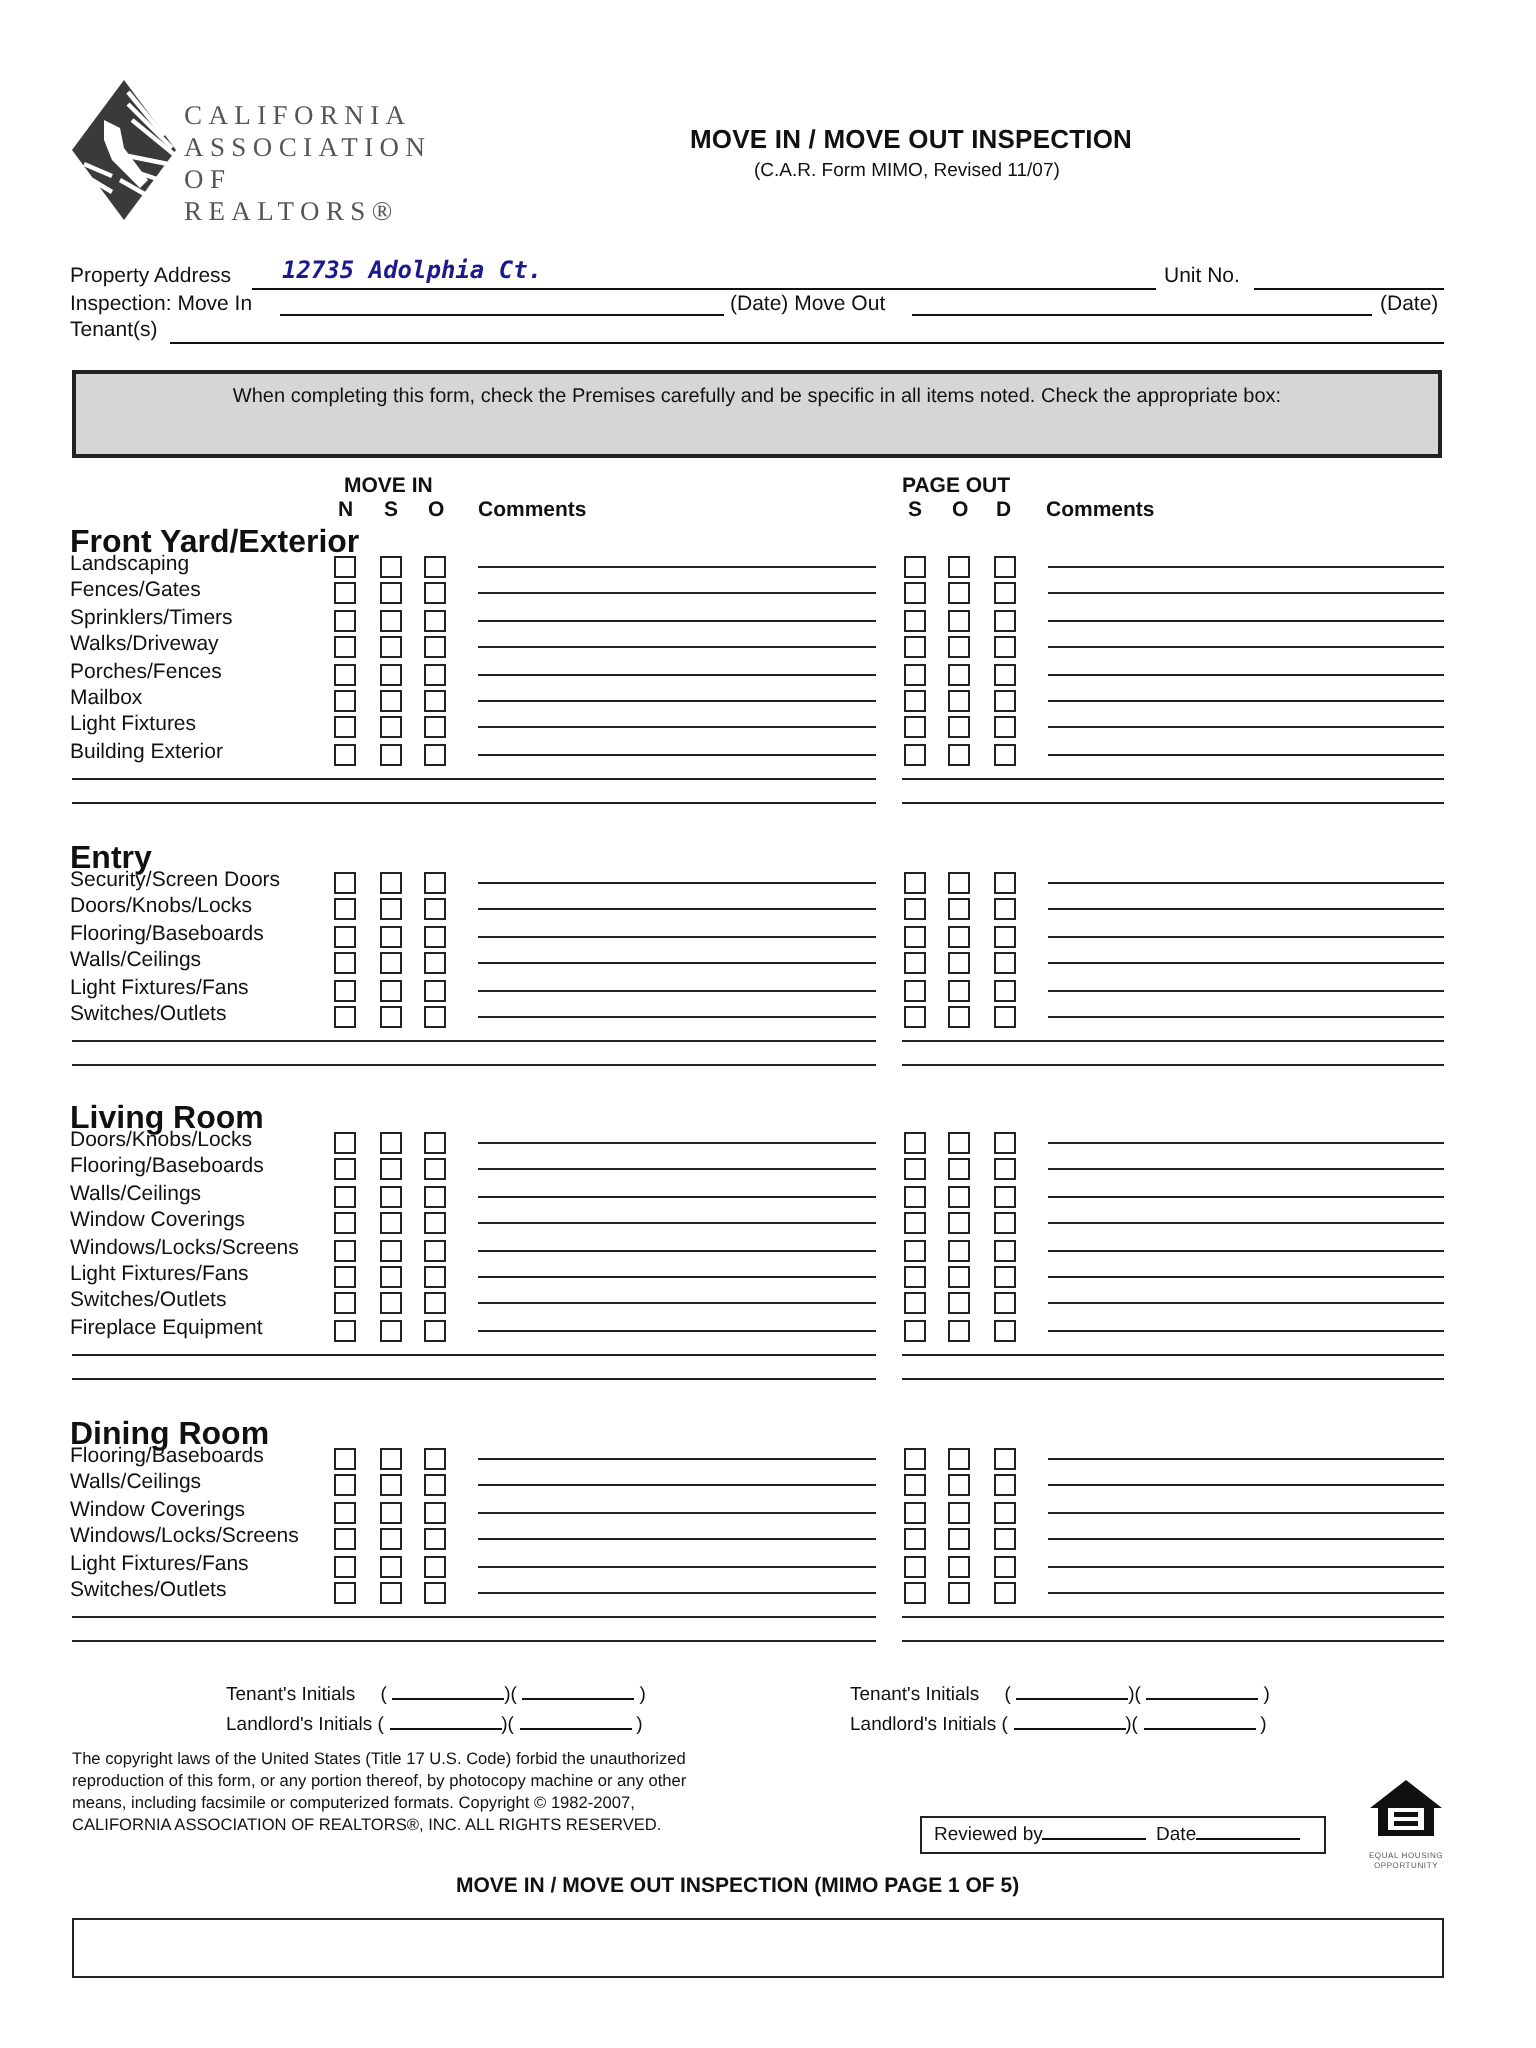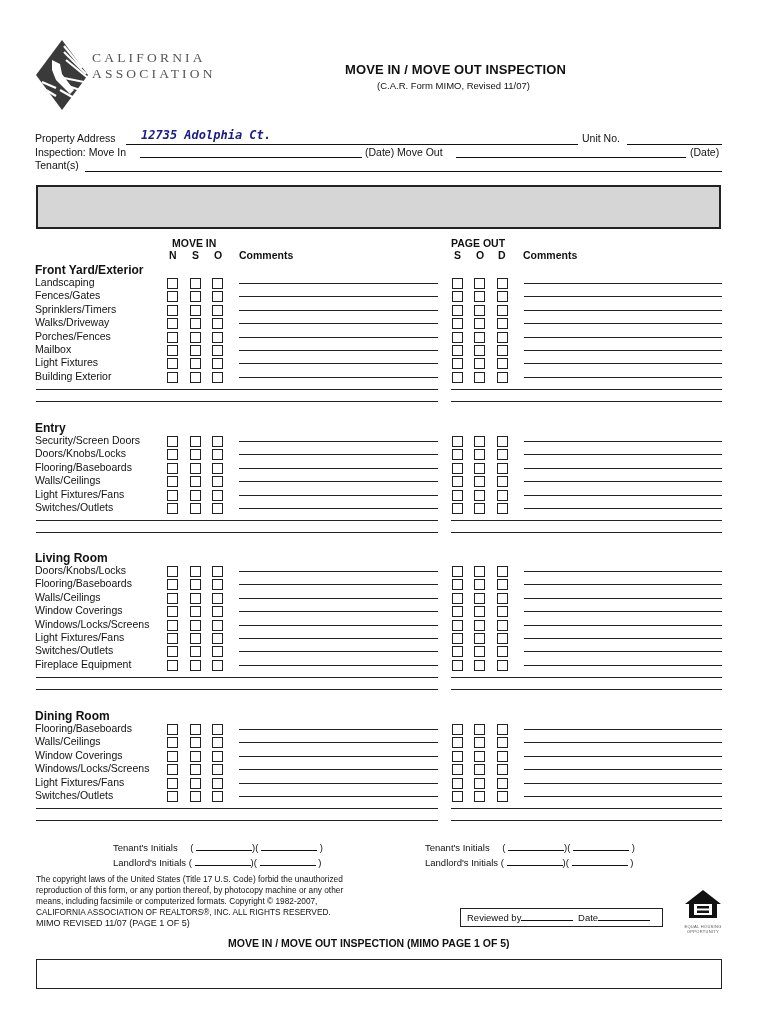--- a/index.html
+++ b/index.html
@@ -13,21 +13,21 @@
   .lbl { font-size: 10.5px; white-space: nowrap; }
   .uline { position: absolute; border-bottom: 1px solid #111; height: 0; }
   .filled { font-family: "DejaVu Sans Mono", monospace; font-weight: bold; font-style: italic;
             color: #1a1a8c; font-size: 12px; }
   .notice { left: 36px; top: 185px; width: 685px; height: 44px; background: #d6d6d6;
             border: 2px solid #222; box-sizing: border-box; text-align: center; }
   .notice .line1 { font-size: 10px; margin-top: 6px; }
   .notice .codes { font-size: 10.5px; font-weight: bold; margin-top: 4px; word-spacing: 1px; }
   .notice .codes span { margin: 0 9px; }
   .colhead { font-weight: bold; font-size: 10.5px; }
-  .section-title { font-weight: bold; font-size: 12px; }
+  .section-title { font-weight: bold; font-size: 16px; }
   .item { font-size: 10.5px; line-height: 13.4px; white-space: nowrap; }
   .cb { position: absolute; width: 11px; height: 11px; border: 1.5px solid #222; box-sizing: border-box; background: #fff; }
   .cline { position: absolute; height: 0; border-bottom: 1px solid #222; }
   .sline { position: absolute; height: 0; border-bottom: 1.5px solid #222; }
   .initials { font-size: 9.5px; white-space: nowrap; }
   .copyright { font-size: 8.3px; line-height: 11px; }
   .review-box { left: 460px; top: 908px; width: 203px; height: 19px; border: 1.5px solid #222; box-sizing: border-box;
                 font-size: 9.5px; padding: 3px 0 0 6px; white-space: nowrap; }
   .footer-title { font-weight: bold; font-size: 10.5px; }
   .bottom-box { left: 36px; top: 959px; width: 686px; height: 30px; border: 1.5px solid #222; box-sizing: border-box; }
@@ -46,20 +46,21 @@
       <line x1="28" y1="46" x2="46" y2="52"></line>
       <line x1="26" y1="52" x2="40" y2="60"></line>
       <line x1="8" y1="44" x2="22" y2="50"></line>
       <line x1="12" y1="52" x2="22" y2="58"></line>
     </g>
     <path d="M18,22 L26,26 L28,36 L34,44 L40,52 L36,56 L30,50 L22,42 L18,32 Z" fill="#fff"></path>
   </svg>
   <div class="abs logo-text" style="left:58px; top:12px;">
     <div>CALIFORNIA</div>
     <div>ASSOCIATION</div>
+    <div>OF REALTORS®</div>
   </div>
 </div>
 
 <div class="abs title" style="left:345px; top:62px;">MOVE IN / MOVE OUT INSPECTION</div>
 <div class="abs subtitle" style="left:377px; top:80px;">(C.A.R. Form MIMO, Revised 11/07)</div>
 
 <div class="abs lbl" style="left:35px; top:132px;">Property Address</div>
 <div class="uline" style="left:126px; top:144px; width:452px;"></div>
 <div class="abs filled" style="left:141px; top:128px;">12735 Adolphia Ct.</div>
 <div class="abs lbl" style="left:582px; top:132px;">Unit No.</div>
@@ -68,20 +69,21 @@
 <div class="abs lbl" style="left:35px; top:146px;">Inspection: Move In</div>
 <div class="uline" style="left:140px; top:157px; width:222px;"></div>
 <div class="abs lbl" style="left:365px; top:146px;">(Date) Move Out</div>
 <div class="uline" style="left:456px; top:157px; width:230px;"></div>
 <div class="abs lbl" style="left:690px; top:146px;">(Date)</div>
 
 <div class="abs lbl" style="left:35px; top:159px;">Tenant(s)</div>
 <div class="uline" style="left:85px; top:171px; width:637px;"></div>
 
 <div class="abs notice">
+  <div class="line1">When completing this form, check the Premises carefully and be specific in all items noted. Check the appropriate box:</div>
 </div>
 
 <div class="abs colhead" style="left:172px; top:237px;">MOVE IN</div>
 <div class="abs colhead" style="left:169px; top:249px;">N</div>
 <div class="abs colhead" style="left:192px; top:249px;">S</div>
 <div class="abs colhead" style="left:214px; top:249px;">O</div>
 <div class="abs colhead" style="left:239px; top:249px;">Comments</div>
 
 <div class="abs colhead" style="left:451px; top:237px;">PAGE OUT</div>
 <div class="abs colhead" style="left:454px; top:249px;">S</div>
@@ -389,21 +391,20 @@
 <div class="abs initials" style="left:425px; top:857px;">
   <span>Landlord's Initials</span>
   <span>(</span>
   <span style="display:inline-block; width:56px; border-bottom:1.5px solid #111;"></span><span>)(</span>
   <span style="display:inline-block; width:56px; border-bottom:1.5px solid #111;"></span>
   <span>)</span>
 </div>
 
 <div class="abs copyright" style="left:36px; top:874px; width:330px;">
   <div>The copyright laws of the United States (Title 17 U.S. Code) forbid the unauthorized reproduction of this form, or any portion thereof, by photocopy machine or any other means, including facsimile or computerized formats. Copyright © 1982-2007, CALIFORNIA ASSOCIATION OF REALTORS®, INC. ALL RIGHTS RESERVED.</div>
-  <div style="font-size:9px;">MIMO REVISED 11/07 (PAGE 1 OF 5)</div>
 </div>
 
 <div class="abs review-box">
   <span>Reviewed by</span><span style="display:inline-block; width:52px; border-bottom:1px solid #111;"></span>
   <span style="margin-left:2px;">Date</span><span style="display:inline-block; width:52px; border-bottom:1px solid #111;"></span>
 </div>
 
 <div class="abs" style="left:683px; top:888px; width:42px; height:46px;">
   <svg width="40" height="32" viewBox="0 0 40 32">
     <polygon points="20,2 38,16 34,16 34,30 6,30 6,16 2,16" fill="#111"></polygon>

